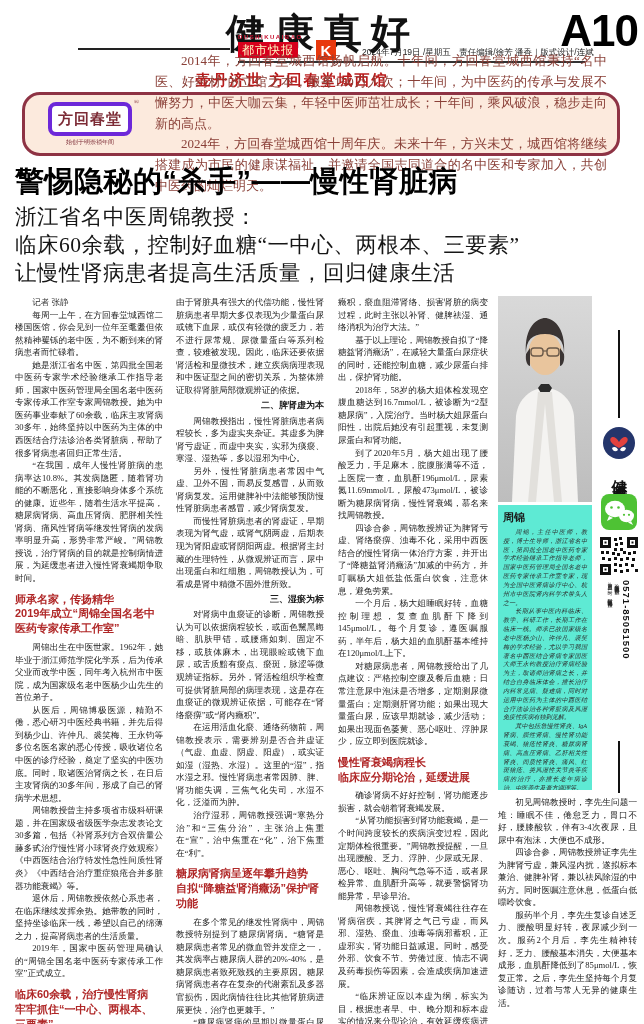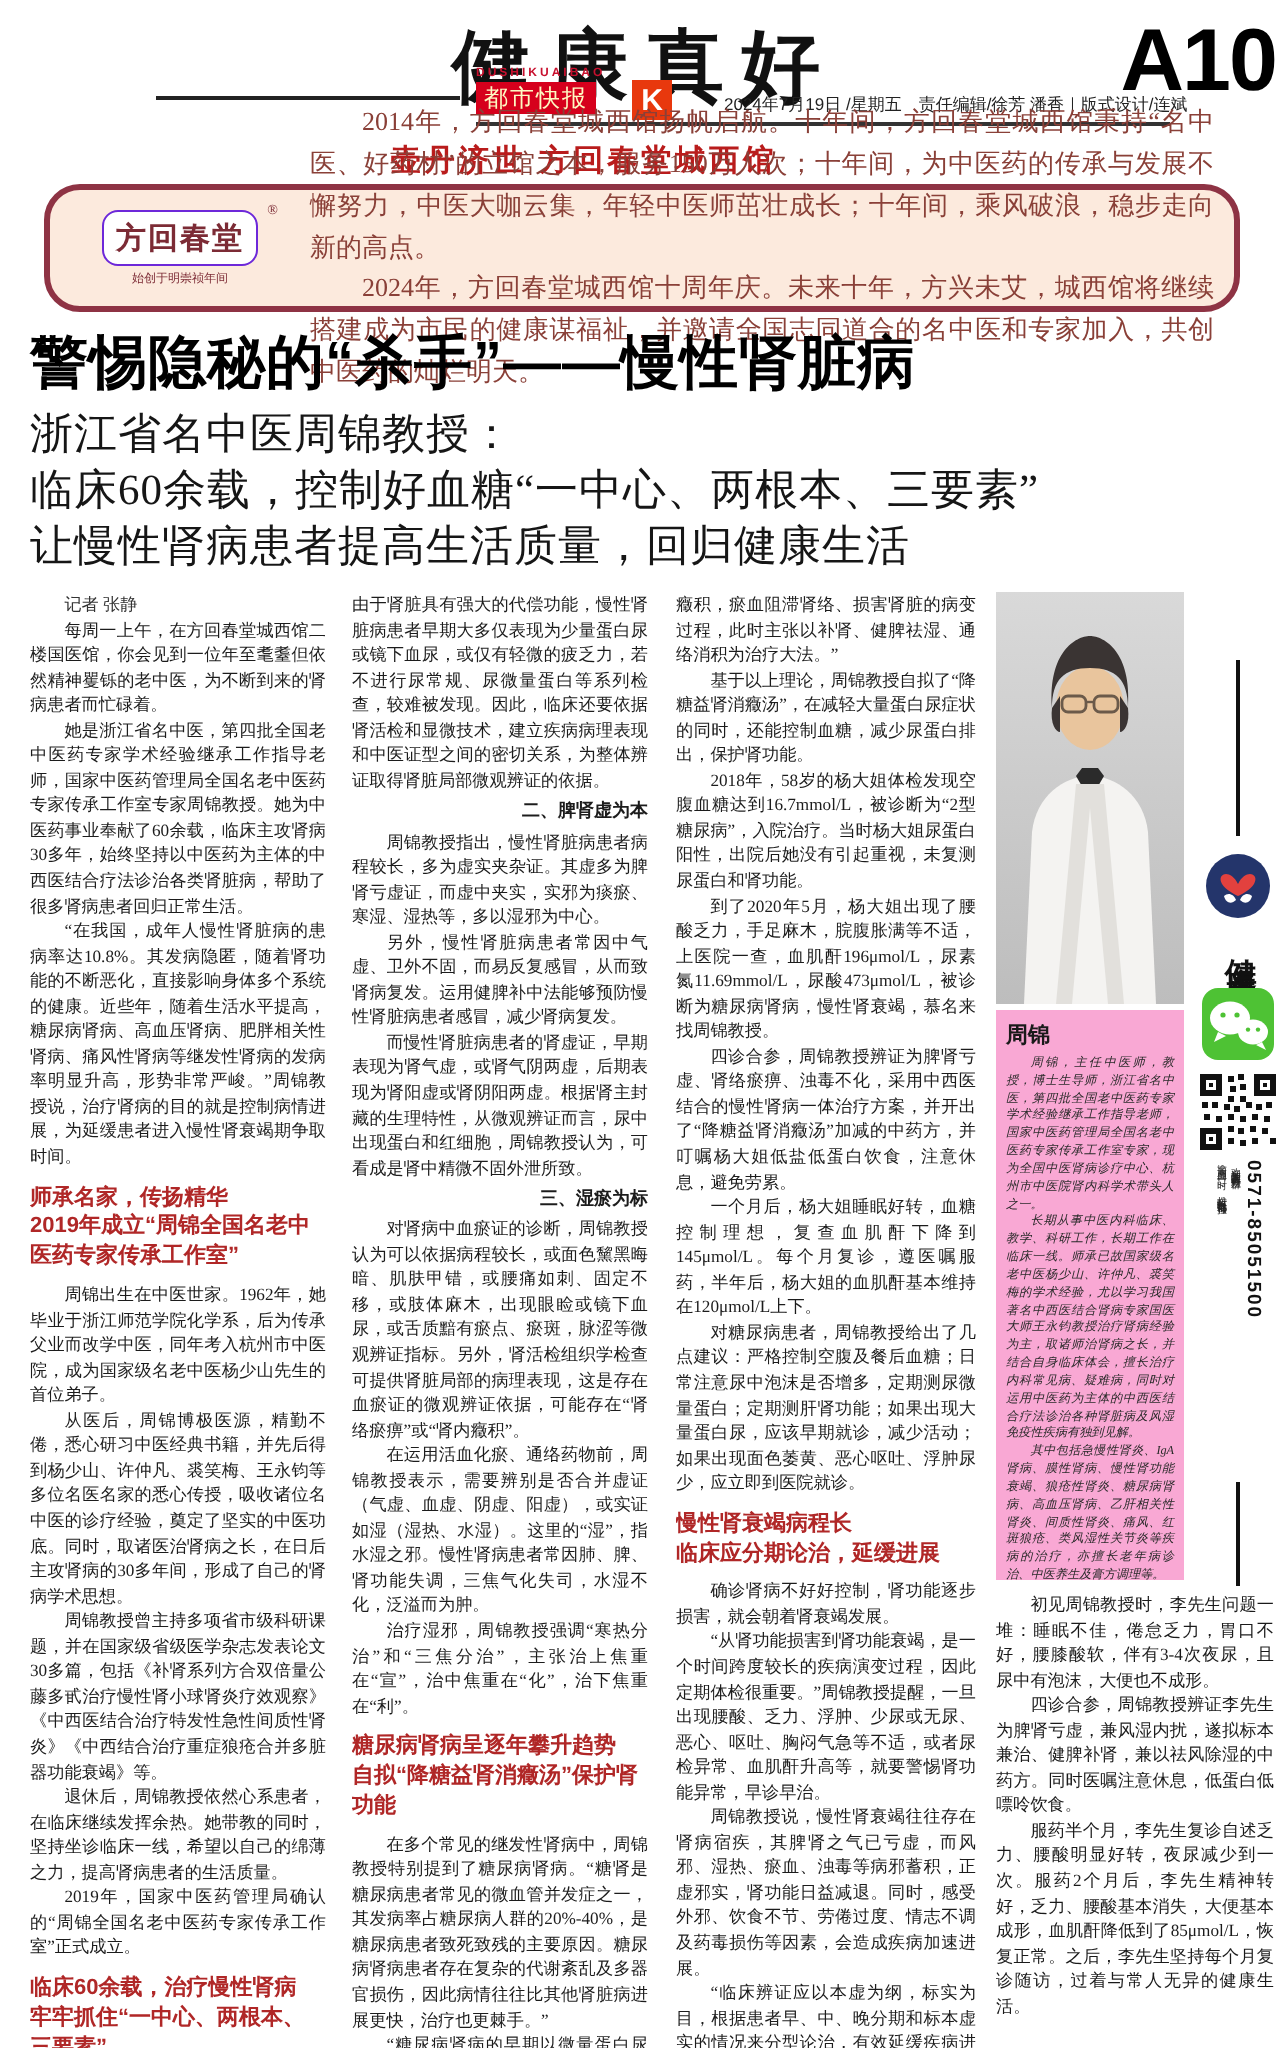--- a/index.html
+++ b/index.html
@@ -23,21 +23,21 @@
   .rule-under{left:238px;top:61px;width:347px;height:2px;background:#333;}
   .pageno{right:6px;top:6px;font-family:"Liberation Sans",sans-serif;font-size:44px;
           font-weight:900;letter-spacing:-1px;color:#000;}
 
   
   .ad-title{left:0;right:60px;top:71px;text-align:center;font-family:Liberation Sans, sans-serif;
             font-weight:bold;font-size:15px;color:#b91c1c;letter-spacing:2px;}
   .ad-box{left:22px;top:92px;width:598px;height:64px;border:3px solid #8e3344;border-radius:18px;
           background:#fceadd;display:flex;align-items:center;padding:4px 10px;box-sizing:border-box;gap:10px;}
   .ad-logo{width:110px;text-align:center;position:relative;flex:none;}
-  .ad-logo-inner{border:1px solid #6d28d9;border-radius:8px;padding:4px 6px 3px;color:#7c2b35;
+  .ad-logo-inner{border:4px solid #6d28d9;border-radius:8px;padding:4px 6px 3px;color:#7c2b35;
                  font-weight:bold;font-size:15px;background:#fff;display:inline-block;letter-spacing:1px;}
   .ad-reg{position:absolute;top:-4px;right:6px;font-size:7px;color:#7c2b35;}
   .ad-logo-sub{font-size:6px;color:#7c2b35;margin-top:2px;}
   .ad-text{flex:1;font-size:13px;line-height:1.6;color:#8a4038;text-align:justify;}
   .ad-text p{margin:0;text-indent:2em;}
 
   
   .hl-main{left:15px;top:162px;font-family:"Liberation Sans",sans-serif;font-size:29px;
            font-weight:900;letter-spacing:0.5px;color:#000;}
   .hl-subs{left:15px;top:204px;font-size:21.5px;line-height:1.3;color:#161616;letter-spacing:0.5px;}
@@ -50,21 +50,21 @@
   .h-red{font-family:"Liberation Sans",sans-serif;color:#b02727;font-weight:bold;font-size:11px;
          line-height:1.35;margin:7px 0 5px;text-indent:0;text-align:left;}
   .h-sub{font-family:"Liberation Sans",sans-serif;font-weight:bold;font-size:9px;
          margin:3px 0 2px;text-indent:1em;text-align:right;}
   #col1{left:15px;width:148px;}
   #col2{left:176px;width:148px;}
   #col3{left:338px;width:150px;}
 
   
   .photo{left:498px;top:296px;width:94px;height:206px;overflow:hidden;}
-  .bio-box{left:498px;top:505px;width:94px;height:285px;background:#f9a8d4;box-sizing:border-box;
+  .bio-box{left:498px;top:505px;width:94px;height:285px;background:#5eead4;box-sizing:border-box;
            padding:5px 5px;overflow:hidden;}
   .bio-name{font-family:"Liberation Sans",sans-serif;font-weight:bold;font-size:11px;
             font-style:normal;margin:0 0 3px;}
   .bio-box p{margin:0;font-size:6.1px;line-height:1.45;font-style:italic;text-indent:2em;
              text-align:justify;color:#2a2a2a;}
   .sub4{left:498px;top:796px;width:139px;bottom:16px;overflow:hidden;font-size:8.6px;
         line-height:1.46;text-align:justify;}
   .sub4 p{margin:0;text-indent:2em;}
 
   

